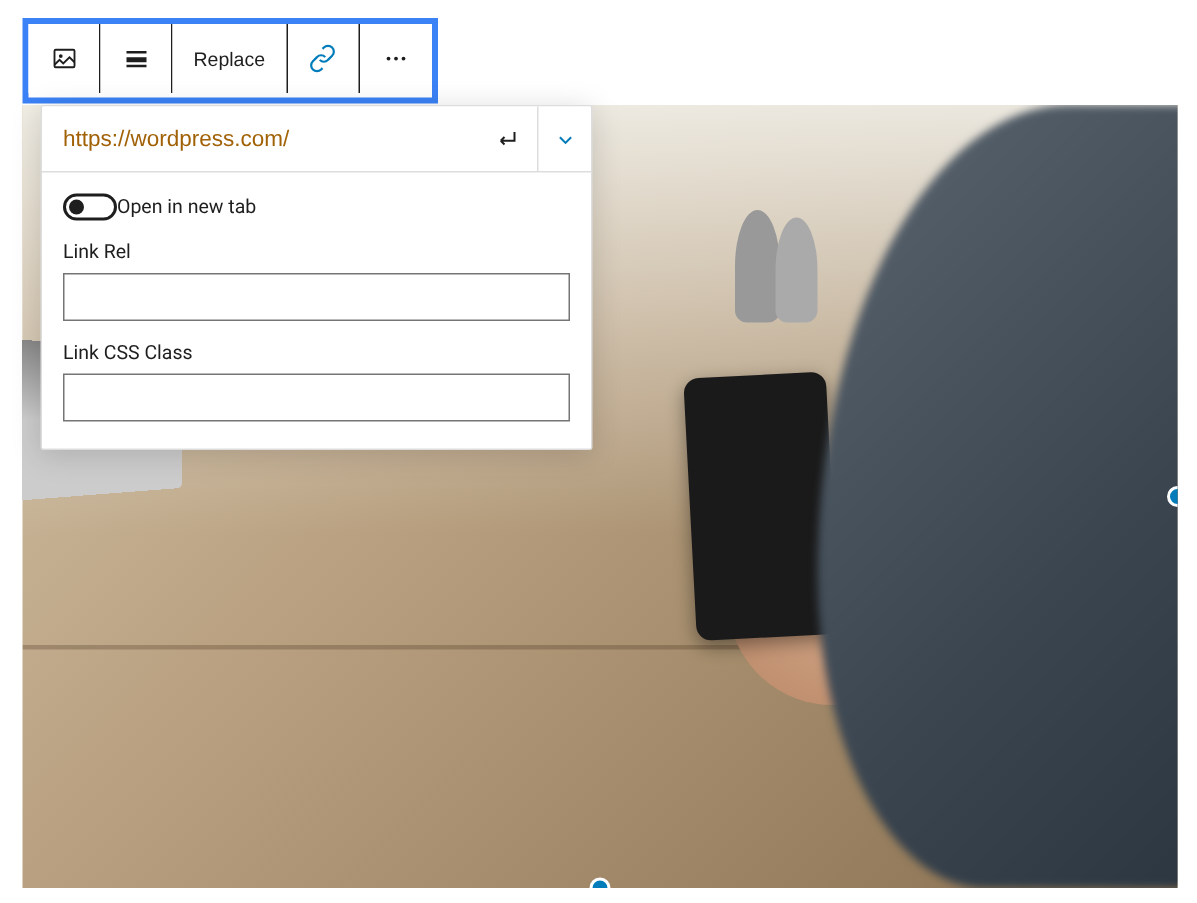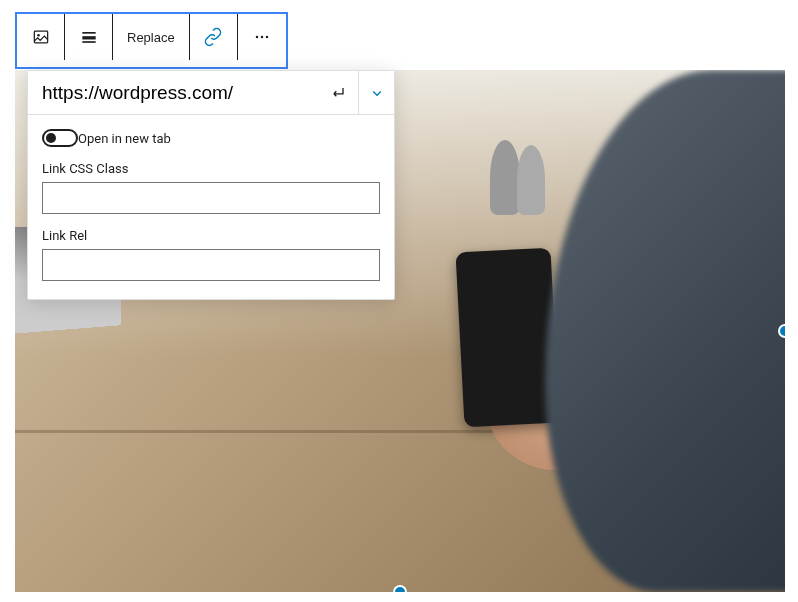--- a/index.html
+++ b/index.html
@@ -6,21 +6,21 @@
     body {
       font-family: -apple-system, BlinkMacSystemFont, "Segoe UI", Roboto, sans-serif;
       width: 798px;
       height: 602px;
       background: #fff;
       position: relative;
       overflow: hidden;
     }
     .toolbar {
       display: flex;
-      border: 2px solid #3b82f6;
+      border: 4px solid #3b82f6;
       position: absolute;
       top: 12px;
       left: 15px;
       background: #fff;
       height: 57px;
     }
     .tool-btn {
       width: 48px;
       height: 46px;
       display: flex;
@@ -144,22 +144,22 @@
     }
     .url-row {
       display: flex;
       border-bottom: 1px solid #ddd;
       height: 44px;
     }
     .url-input {
       flex: 1;
       border: none;
       padding: 0 14px;
-      font-size: 19px;
-      color: #000000;
+      font-size: 15px;
+      color: #a16207;
       outline: none;
     }
     .url-submit {
       width: 40px;
       display: flex;
       align-items: center;
       justify-content: center;
       border: none;
       background: #fff;
       cursor: pointer;
@@ -282,21 +282,21 @@
     </button>
   </div>
   <div class="popover-body">
     <div class="toggle-row">
       <div class="toggle-switch">
         <div class="toggle-knob"></div>
       </div>
       <span class="toggle-label">Open in new tab</span>
     </div>
     <div class="field-group">
-      <label class="field-label">Link CSS Class</label>
+      <label class="field-label">Link Rel</label>
       <input class="field-input" type="text" value="" style="">
     </div>
     <div class="field-group">
-      <label class="field-label">Link Rel</label>
+      <label class="field-label">Link CSS Class</label>
       <input class="field-input" type="text" value="" style="">
     </div>
   </div>
 </div>
 
 </body></html>

